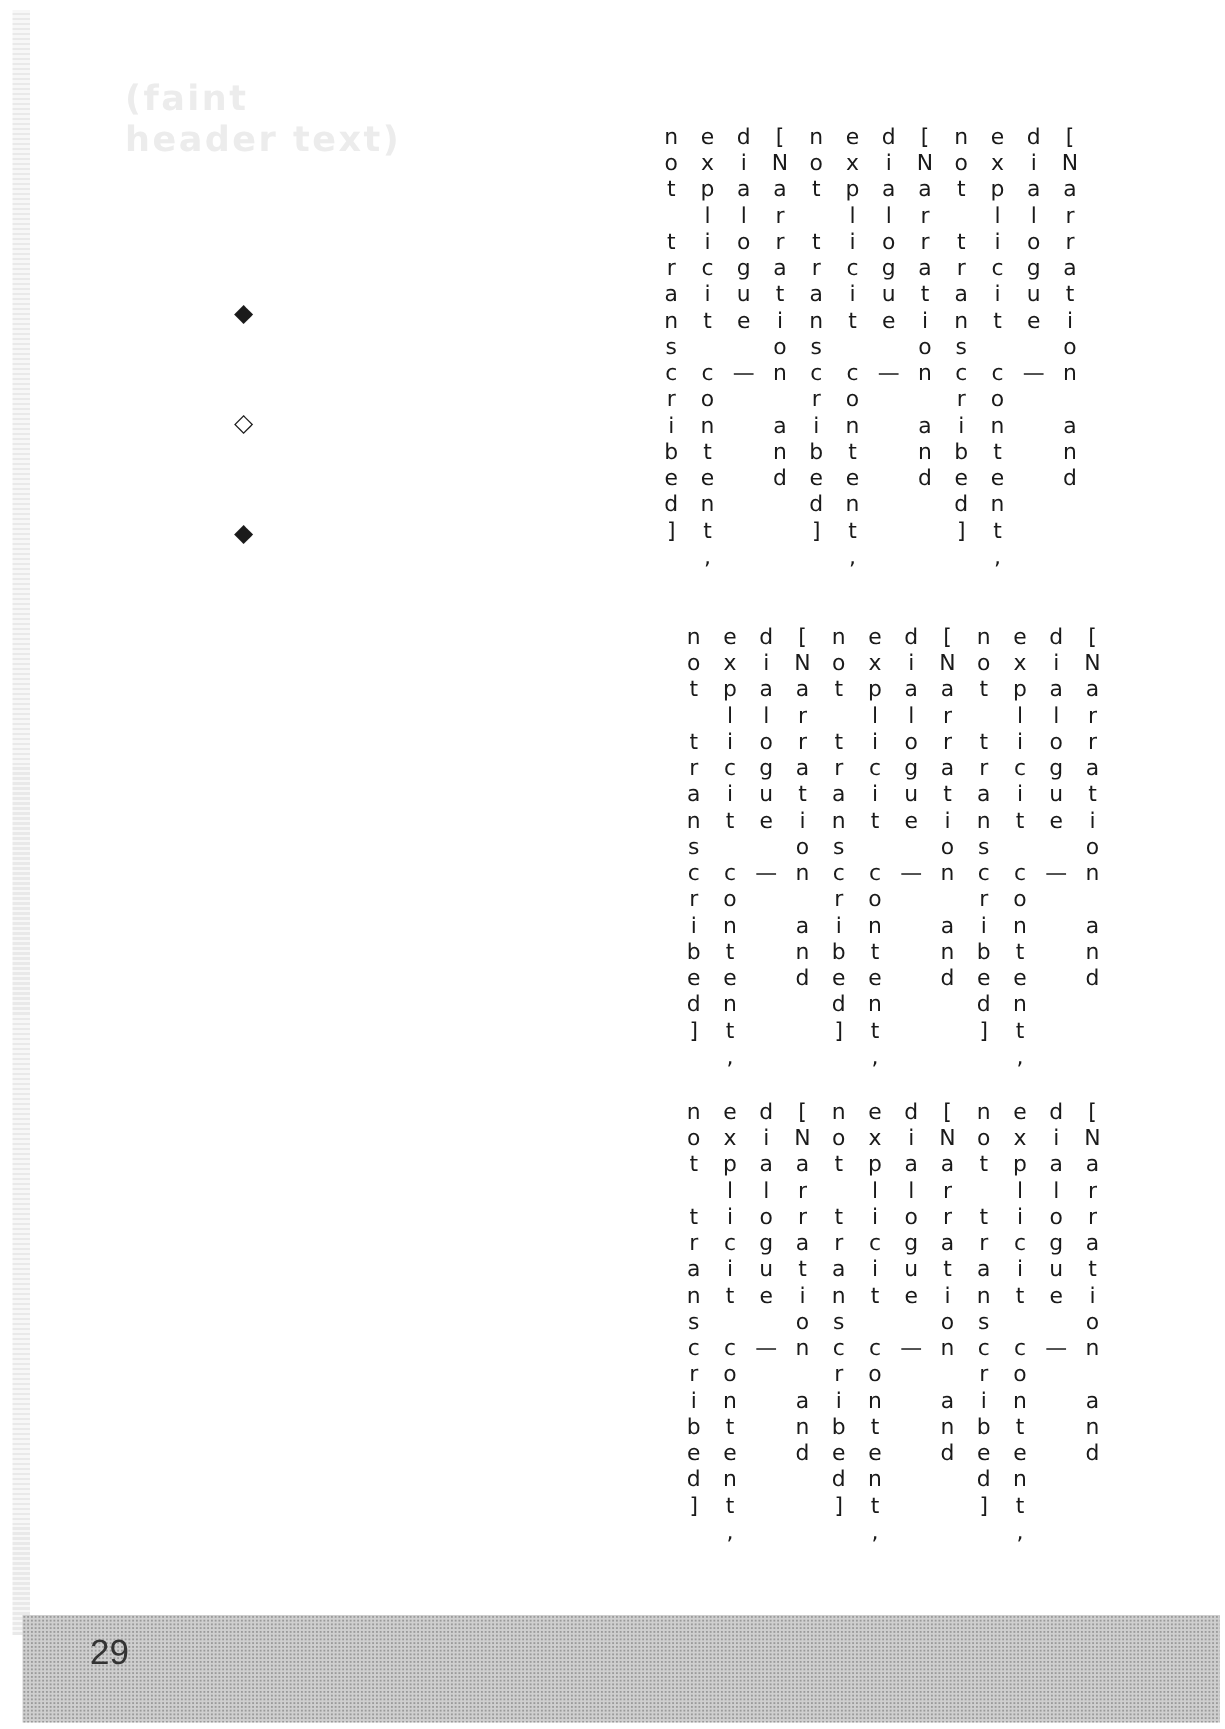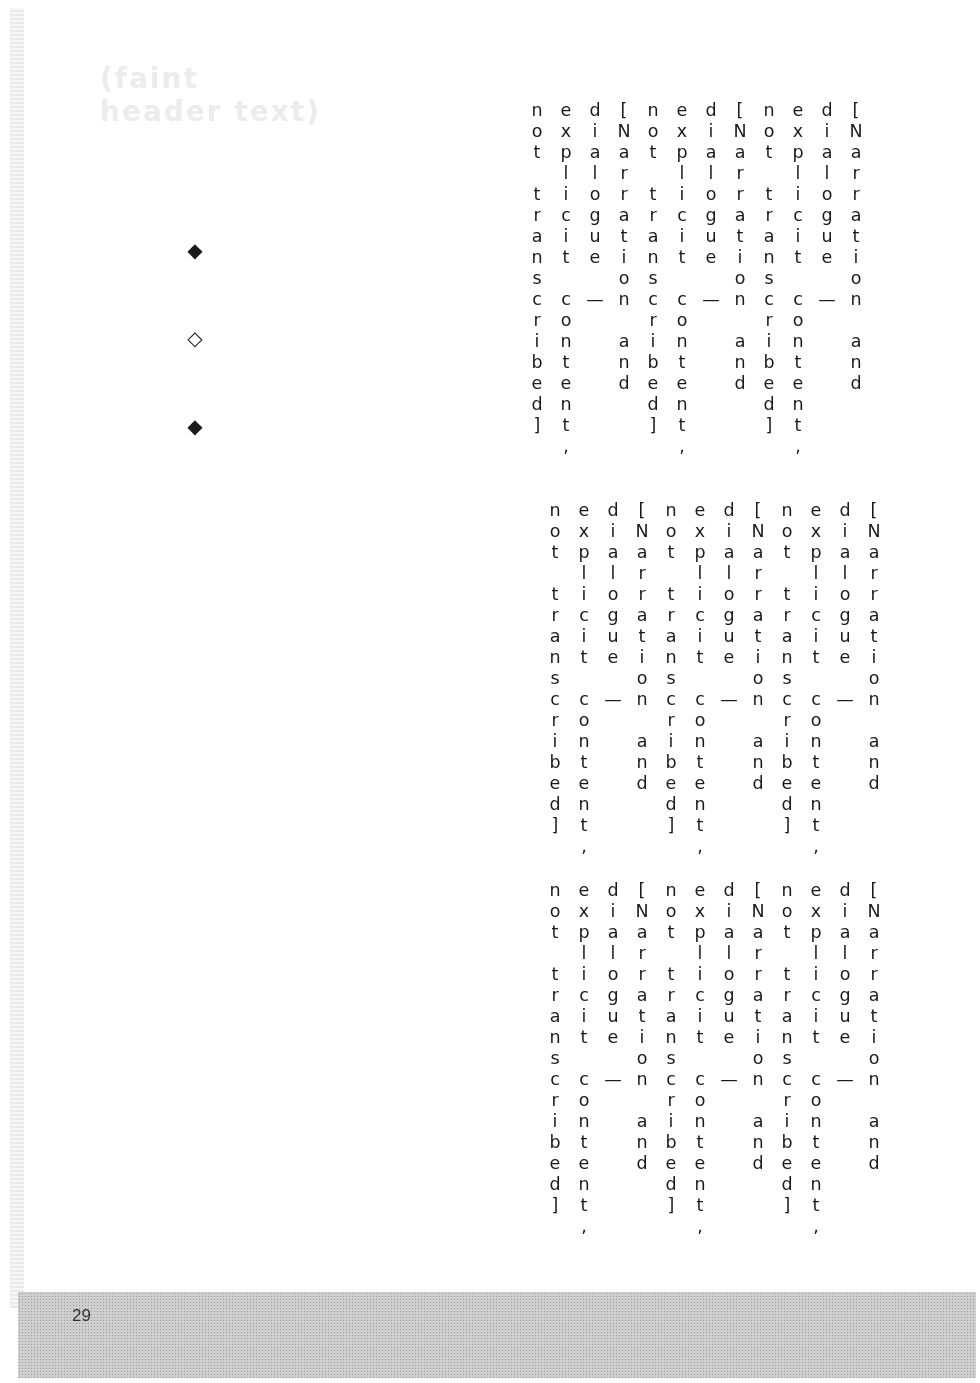--- a/index.html
+++ b/index.html
@@ -28,21 +28,21 @@
       display: flex; flex-direction: column; justify-content: space-between;
       align-items: center; font-size: 20px;
     }
     .footer-band {
       position: absolute; left: 18px; top: 1292px; width: 958px; height: 86px;
       background-color: #cfcfcf;
       background-image: radial-gradient(#9a9a9a 0.8px, transparent 0.9px);
       background-size: 3px 3px;
     }
     .page-number {
-      position: absolute; left: 72px; top: 1306px; font-size: 17px; color: #333;
+      position: absolute; left: 72px; top: 1306px; font-size: 28px; color: #333;
       font-family: "Liberation Sans", sans-serif;
     }
   </style>
 </head>
 <body>
 
 <div class="left-edge"></div>
 <div class="ghost-title">(faint header text)</div>
 
 <div class="diamond-col">

